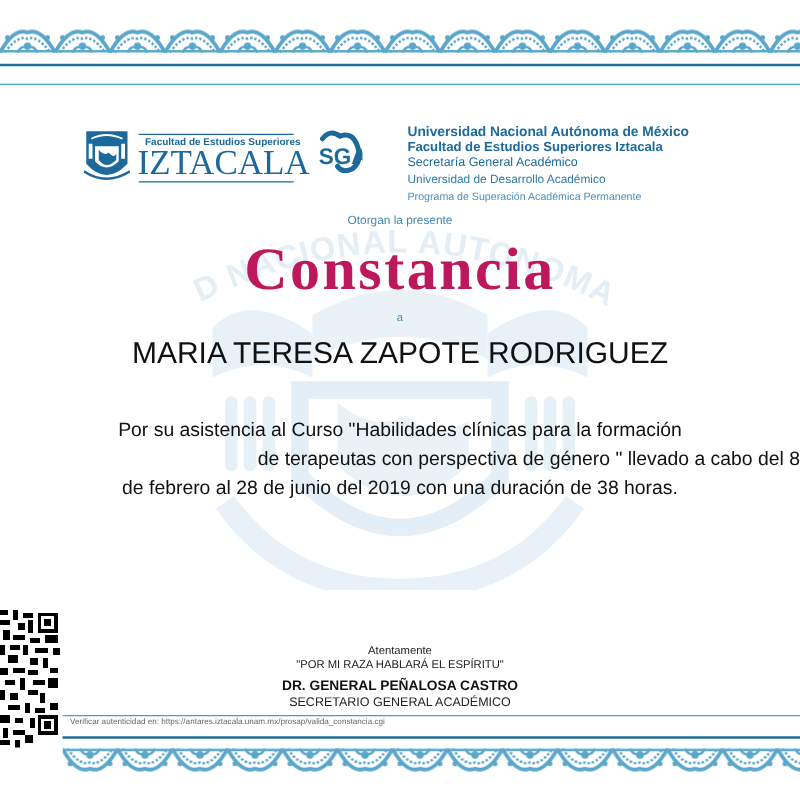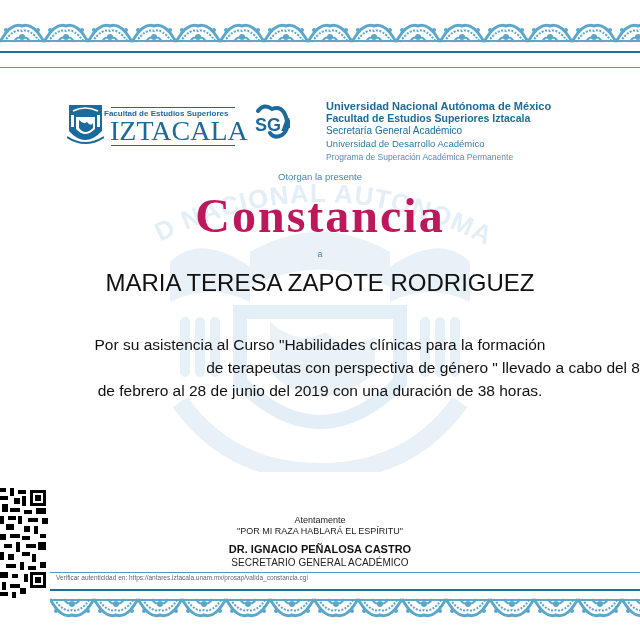--- a/index.html
+++ b/index.html
@@ -57,21 +57,21 @@
 <svg class="abs" style="left:67px;top:103px;width:37px;height:43px;" viewBox="0 0 37 43">
   <path d="M2 2 L35 2 L35 28 Q18 46 2 28 Z" fill="#1c6a9c"></path>
   <path d="M6 8 Q18 2 31 8" fill="none" stroke="#ffffff" stroke-width="1.5"></path>
   <path d="M9 14 L28 14 L28 26 Q18 36 9 26 Z" fill="#ffffff"></path>
   <path d="M12 17 Q17 22 20 19 Q24 24 26 20 L26 25 Q18 33 12 25 Z" fill="#1c6a9c"></path>
   <rect x="4" y="12" width="3" height="12" fill="#ffffff"></rect>
   <rect x="30" y="12" width="3" height="12" fill="#ffffff"></rect>
   <path d="M0 34 Q18 46 37 34" fill="none" stroke="#1c6a9c" stroke-width="2"></path>
 </svg>
 <div class="abs" style="left:111px;top:107px;width:124px;height:1px;background:#1c6a9c;"></div>
-<div class="abs" style="left:104px;top:109px;font-size:8px;font-weight:bold;color:#1c6a9c;white-space:nowrap;">Facultad de Estudios Superiores</div>
+<div class="abs" style="left:116px;top:109px;font-size:8px;font-weight:bold;color:#1c6a9c;white-space:nowrap;">Facultad de Estudios Superiores</div>
 <div class="abs" style="left:110px;top:117px;font-family:'Liberation Serif',serif;font-size:28px;line-height:28px;color:#1c6a9c;letter-spacing:0px;white-space:nowrap;">IZTACALA</div>
 <div class="abs" style="left:111px;top:145px;width:124px;height:1px;background:#1c6a9c;"></div>
 
 <svg class="abs" style="left:252px;top:103px;width:38px;height:38px;" viewBox="0 0 38 38">
   <path d="M6 8 Q12 0 20 6 Q30 2 34 14 Q38 26 30 32 Q22 36 18 30" fill="none" stroke="#1c6a9c" stroke-width="4" stroke-linecap="round"></path>
   <text x="3" y="28" font-family="Liberation Sans, sans-serif" font-size="18" font-weight="bold" fill="#1c6a9c">SGA</text>
 </svg>
 
 <div class="hdr-line" style="top:100px;font-size:11px;font-weight:bold;color:#1c6a9c;">Universidad Nacional Autónoma de México</div>
 <div class="hdr-line" style="top:112px;font-size:10.5px;font-weight:bold;color:#1c6a9c;">Facultad de Estudios Superiores Iztacala</div>
@@ -83,21 +83,21 @@
 <div class="center" style="top:190px;font-family:'Liberation Serif',serif;font-size:48px;line-height:52px;font-weight:bold;color:#be185d;letter-spacing:2px;">Constancia</div>
 <div class="center" style="top:249px;font-size:9px;color:#3f86b3;">a</div>
 <div class="center" style="top:268px;font-size:24px;line-height:30px;color:#111111;">MARIA TERESA ZAPOTE RODRIGUEZ</div>
 
 <div class="center" style="top:335px;font-size:15.5px;line-height:20px;color:#111111;">Por su asistencia al Curso "Habilidades clínicas para la formación</div>
 <div class="center" style="top:358px;font-size:15.5px;line-height:20px;color:#111111;text-align:right;">de terapeutas con perspectiva de género " llevado a cabo del 8</div>
 <div class="center" style="top:381px;font-size:15.5px;line-height:20px;color:#111111;">de febrero al 28 de junio del 2019 con una duración de 38 horas.</div>
 
 <div class="center" style="top:515px;font-size:9px;color:#222222;">Atentamente</div>
 <div class="center" style="top:526px;font-size:9px;color:#222222;">"POR MI RAZA HABLARÁ EL ESPÍRITU"</div>
-<div class="center" style="top:543px;font-size:11px;font-weight:bold;color:#111111;">DR. IGNACIO PEÑALOSA CASTRO</div>
+<div class="center" style="top:543px;font-size:11px;font-weight:bold;color:#111111;">DR. GENERAL PEÑALOSA CASTRO</div>
 <div class="center" style="top:557px;font-size:10px;color:#222222;">SECRETARIO GENERAL ACADÉMICO</div>
 
 <svg class="abs" style="left:0;top:488px;width:48px;height:110px;" viewBox="0 0 48 110" shape-rendering="crispEdges">
   <rect width="48" height="110" fill="#ffffff"></rect>
   <g fill="#000000">
     <rect x="30" y="2" width="16" height="16"></rect>
       <rect x="33" y="5" width="10" height="10" fill="#ffffff"></rect>
       <rect x="35" y="7" width="6" height="6"></rect>
     <rect x="0" y="0" width="6" height="4"></rect>
       <rect x="10" y="0" width="4" height="8"></rect>

